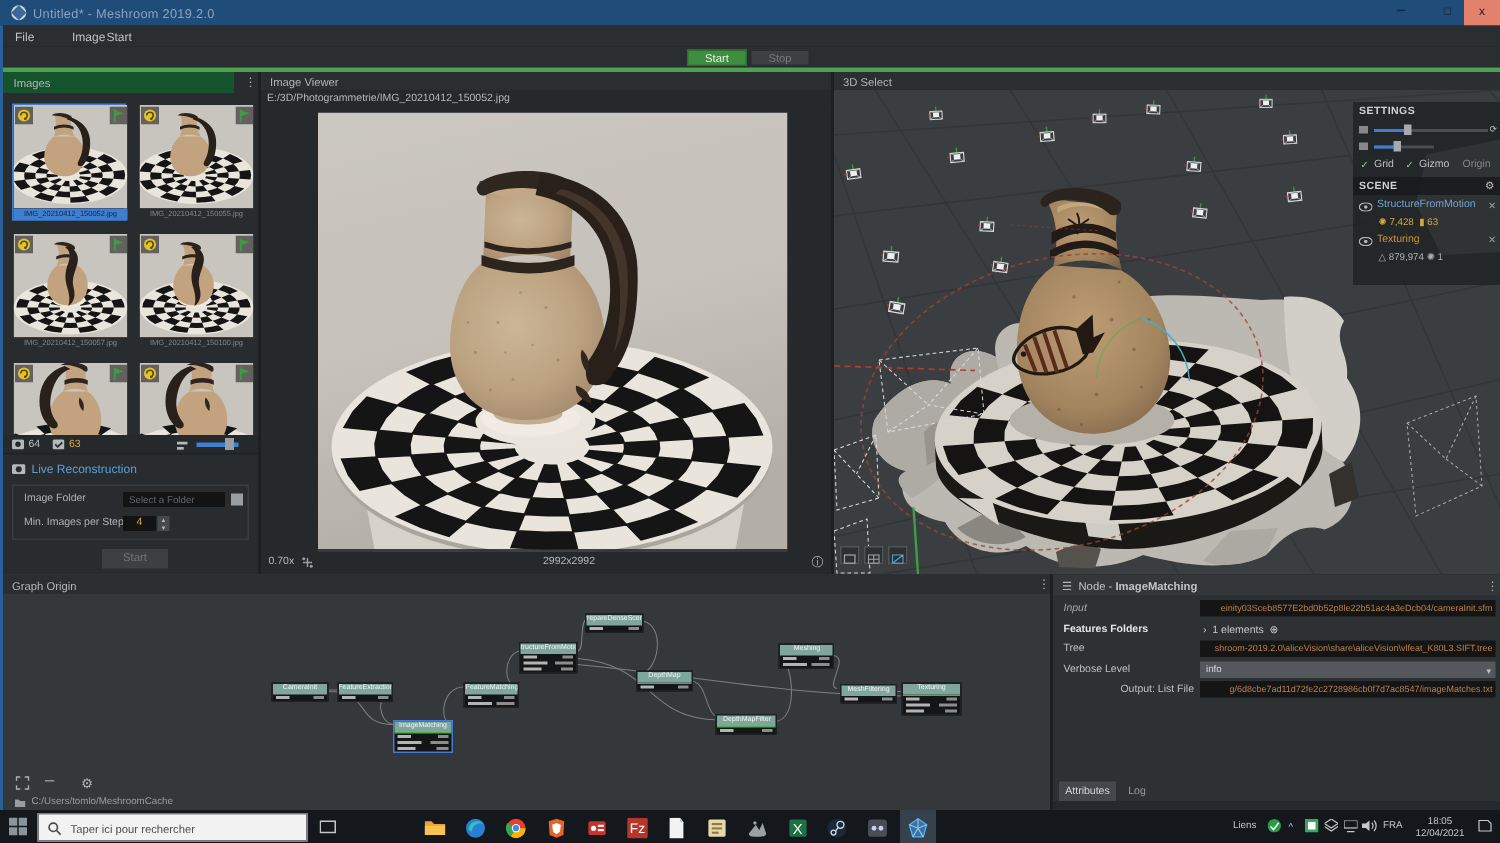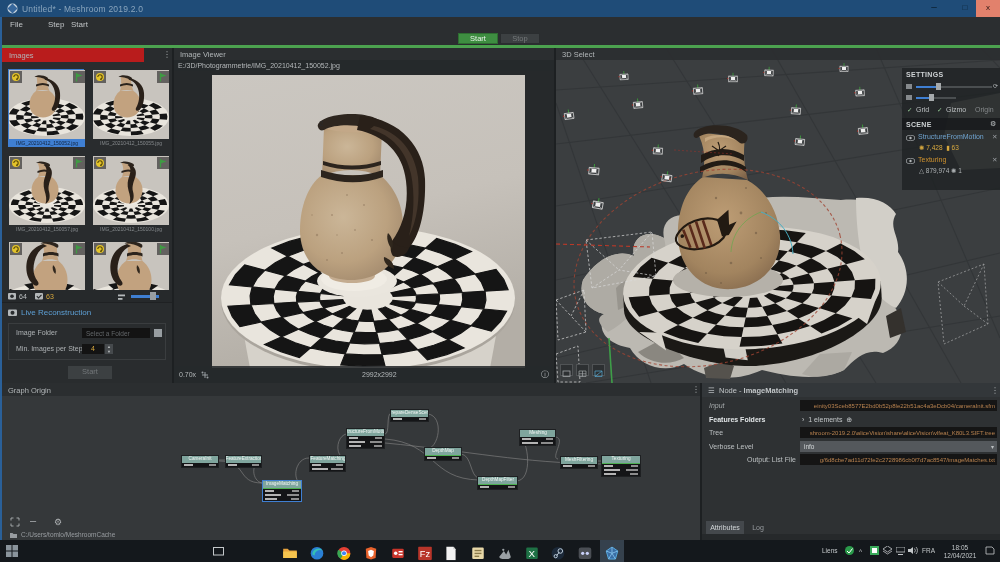--- a/index.html
+++ b/index.html
@@ -12,31 +12,31 @@
         <path d="M5.5 0.5 L10.5 5.5 L5.5 10.5 L0.5 5.5Z" fill="#38689c"></path>
       </svg>
       <span class="abs" style="left:22px;top:4px;font-size:8.5px;color:#8aa5bd;letter-spacing:0.2px;">Untitled* - Meshroom 2019.2.0</span>
       <span class="abs" style="left:920px;top:1px;width:28px;text-align:center;color:#0c2030;font-size:10px;">–</span>
       <span class="abs" style="left:955px;top:3px;width:20px;text-align:center;color:#0c2030;font-size:8px;">□</span>
       <div class="abs" style="left:976px;top:0;width:24px;height:17px;background:#e2816c;color:#2a1612;font-size:8px;text-align:center;line-height:16px;">x</div>
     </div>
     <div class="abs" style="left:0;top:17px;width:1000px;height:14px;background:#2b2e30;color:#c0c4c6;font-size:8px;">
       <span class="abs" style="left:10px;top:3px;">File</span>
       <span class="abs" style="left:29px;top:14px;">Edit</span>
-      <span class="abs" style="left:48px;top:3px;">Step</span>
+      <span class="abs" style="left:48px;top:3px;">Image</span>
       <span class="abs" style="left:71px;top:3px;">Start</span>
     </div>
     <div class="abs" style="left:0;top:31px;width:1000px;height:14px;background:#2b2e30;">
       <div class="abs" style="left:458px;top:1.5px;width:40px;height:11.5px;background:#3e8e41;border:1px solid #2e6e31;color:#e8f2e8;font-size:7.5px;text-align:center;line-height:10.5px;">Start</div>
       <div class="abs" style="left:500px;top:1.5px;width:40px;height:11.5px;background:#3c4042;border:1px solid #2a2d2f;color:#75797b;font-size:7.5px;text-align:center;line-height:10.5px;">Stop</div>
     </div>
     <div class="abs" style="left:0;top:45px;width:1000px;height:3px;background:#4ca24f;"></div>
     <div class="abs" style="left:0;top:48px;width:1000px;height:335px;background:#232628;">
       <div class="abs" style="left:0;top:0;width:172px;height:335px;background:#292c2e;">
-        <div class="abs" style="left:0;top:0;width:144px;height:14px;background:#b91c1c;">
+        <div class="abs" style="left:0;top:0;width:156px;height:14px;background:#14532d;">
           <span class="abs" style="left:9px;top:3px;font-size:7.5px;color:#b2b6b8;">Images</span>
           <span class="abs" style="left:163px;top:2px;font-size:8px;color:#b2b6b8;">⋮</span>
         </div>
         <div class="abs" style="left:0;top:14px;width:172px;height:228px;overflow:hidden;">
           <div class="abs" style="left:8px;top:7px;width:76px;height:78px;border:1px solid #3f7fd2;">
             <div class="abs" style="left:0;top:0;width:76px;height:69px;overflow:hidden;"><svg width="76" height="69" viewBox="0 0 76 69">
                 <rect width="76" height="69" fill="#c8c4be"></rect>
                 <ellipse cx="37" cy="47" rx="39" ry="19" fill="#e9e5dd"></ellipse>
                 <path fill="#151515" d="M44.4 47.5L51.8 48.1L51.2 49.3L50.2 50.5L43.6 48.7L44.1 48.2ZM42.0 49.7L46.9 52.5L44.8 53.2L42.5 53.8L39.7 50.4L40.9 50.1ZM37.2 50.6L37.4 54.3L34.8 54.2L32.2 53.9L34.6 50.5L35.9 50.6ZM32.3 49.9L27.7 52.7L25.8 51.8L24.2 50.8L30.6 48.9L31.4 49.4ZM29.7 47.7L22.3 48.4L22.0 47.2L22.2 45.9L29.6 46.5L29.5 47.1ZM30.4 45.3L23.8 43.5L25.3 42.5L27.1 41.5L32.0 44.3L31.1 44.7ZM34.3 43.6L31.5 40.2L34.0 39.8L36.6 39.7L36.8 43.4L35.5 43.4ZM39.4 43.5L41.8 40.1L44.2 40.6L46.3 41.3L41.7 44.1L40.6 43.8ZM43.4 45.1L49.8 43.2L50.9 44.3L51.7 45.6L44.3 46.3L44.0 45.7ZM51.7 45.6L59.0 44.8L59.5 46.7L59.2 48.6L51.8 48.1L52.0 46.8ZM50.2 50.5L56.7 52.2L54.6 53.8L51.9 55.2L46.9 52.5L48.7 51.5ZM42.5 53.8L45.2 57.2L41.5 57.7L37.6 57.9L37.4 54.3L40.0 54.2ZM32.2 53.9L29.9 57.4L26.3 56.6L23.0 55.6L27.7 52.7L29.8 53.4ZM24.2 50.8L17.8 52.7L16.1 51.0L15.0 49.2L22.3 48.4L23.1 49.7ZM22.2 45.9L14.8 45.4L15.7 43.5L17.3 41.8L23.8 43.5L22.8 44.7ZM27.1 41.5L22.1 38.8L25.3 37.7L28.8 36.8L31.5 40.2L29.2 40.8ZM36.6 39.7L36.4 36.1L40.3 36.2L44.1 36.6L41.8 40.1L39.2 39.8ZM46.3 41.3L51.0 38.4L53.8 39.8L56.2 41.3L49.8 43.2L48.2 42.2ZM59.2 48.6L66.6 49.2L65.4 51.6L63.3 54.0L56.7 52.2L58.3 50.5ZM51.9 55.2L56.8 57.9L52.6 59.4L48.0 60.6L45.2 57.2L48.7 56.3ZM37.6 57.9L37.8 61.6L32.6 61.4L27.5 60.8L29.9 57.4L33.7 57.8ZM23.0 55.6L18.3 58.4L14.6 56.7L11.5 54.6L17.8 52.7L20.2 54.2ZM15.0 49.2L7.6 49.9L7.1 47.4L7.4 44.8L14.8 45.4L14.5 47.3ZM17.3 41.8L10.7 40.0L13.6 37.9L17.2 36.1L22.1 38.8L19.4 40.2ZM28.8 36.8L26.0 33.4L31.0 32.7L36.2 32.4L36.4 36.1L32.5 36.3ZM44.1 36.6L46.5 33.2L51.3 34.2L55.7 35.6L51.0 38.4L47.7 37.4ZM56.2 41.3L62.5 39.4L64.9 41.7L66.4 44.1L59.0 44.8L57.9 43.0ZM66.4 44.1L73.7 43.4L74.4 46.5L74.0 49.7L66.6 49.2L66.9 46.6ZM63.3 54.0L69.9 55.7L66.3 58.4L61.8 60.7L56.8 57.9L60.4 56.1ZM48.0 60.6L50.7 64.0L44.4 64.9L38.0 65.2L37.8 61.6L43.0 61.3ZM27.5 60.8L25.1 64.3L19.1 63.0L13.7 61.3L18.3 58.4L22.7 59.8ZM11.5 54.6L5.1 56.5L2.2 53.7L0.3 50.6L7.6 49.9L9.1 52.3ZM7.4 44.8L-0.0 44.3L1.5 41.2L4.1 38.3L10.7 40.0L8.6 42.4ZM17.2 36.1L12.2 33.3L17.5 31.4L23.3 30.0L26.0 33.4L21.4 34.6ZM36.2 32.4L36.0 28.8L42.6 29.0L48.9 29.7L46.5 33.2L41.4 32.6ZM55.7 35.6L60.3 32.7L65.1 34.9L68.9 37.5L62.5 39.4L59.4 37.3Z"></path>
                 <ellipse cx="34" cy="42" rx="11" ry="4.5" fill="#efebe3"></ellipse>
@@ -764,20 +764,27 @@
         <div class="abs" style="left:0;top:151px;width:298px;height:6px;background:#26292b;"></div>
       </div>
     </div>
     <div class="abs" style="left:0;top:540px;width:1000px;height:22px;background:#14181c;">
       <svg class="abs" style="left:6px;top:5px;" width="12" height="12">
         <rect x="0" y="0" width="5.5" height="5.5" fill="#8a949c"></rect>
         <rect x="6.5" y="0" width="5.5" height="5.5" fill="#8a949c"></rect>
         <rect x="0" y="6.5" width="5.5" height="5.5" fill="#8a949c"></rect>
         <rect x="6.5" y="6.5" width="5.5" height="5.5" fill="#8a949c"></rect>
       </svg>
+      <div class="abs" style="left:25px;top:2px;width:180px;height:19px;background:#f2f2f2;border:1px solid #7a7a7a;">
+        <svg class="abs" style="left:6px;top:5px;" width="9" height="9">
+          <circle cx="3.5" cy="3.5" r="2.8" fill="none" stroke="#4a4a4a" stroke-width="1.1"></circle>
+          <line x1="5.8" y1="5.8" x2="8.5" y2="8.5" stroke="#4a4a4a" stroke-width="1.1"></line>
+        </svg>
+        <span class="abs" style="left:21px;top:5px;font-size:7.5px;color:#4e4e4e;">Taper ici pour rechercher</span>
+      </div>
       <svg class="abs" style="left:213px;top:6px;" width="11" height="10">
         <rect x="0.5" y="1.5" width="10" height="7.5" fill="none" stroke="#c4c8ca" stroke-width="1"></rect>
       </svg>
       <div class="abs" style="left:278px;top:0;width:24px;height:22px;">
         <div style="position:absolute;left:6px;top:4.5px;width:12px;height:12px;transform:scale(1.15);transform-origin:center center;"><svg width="12" height="12">
             <path d="M0 2 h4 l1.5 1.5 H12 V10 H0Z" fill="#e8a33d"></path>
             <path d="M0 4.5 H12 V10 H0Z" fill="#f6c44e"></path>
           </svg></div>
       </div>
       <div class="abs" style="left:305px;top:0;width:24px;height:22px;">

